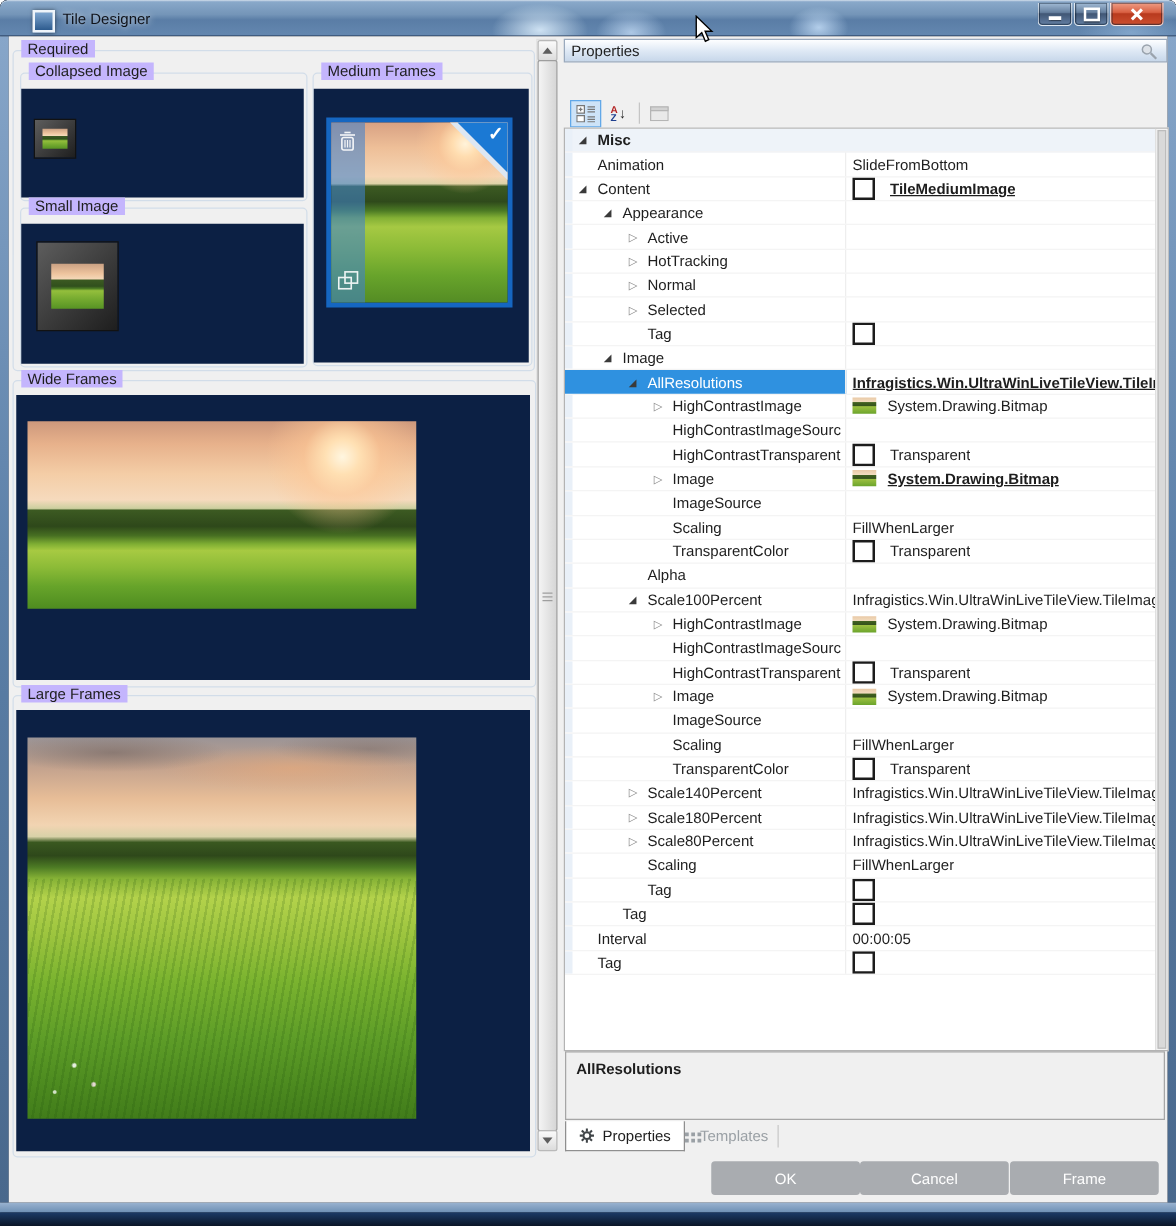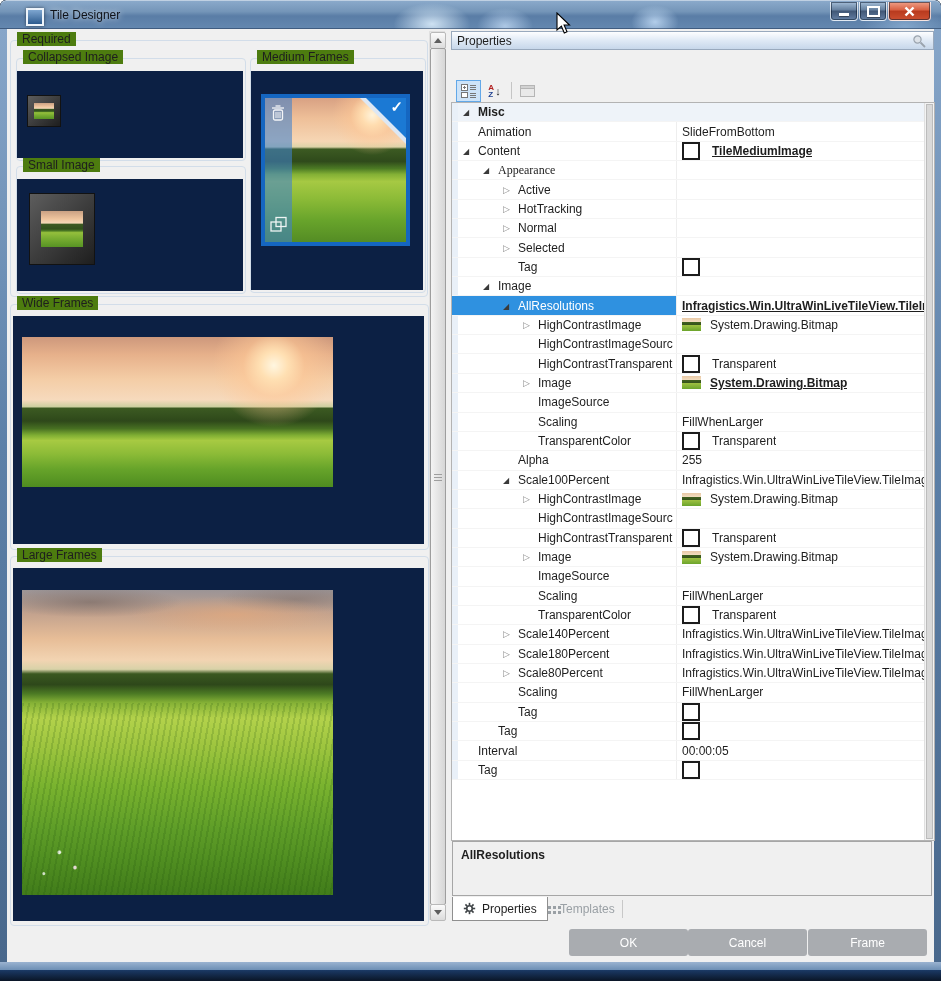--- a/index.html
+++ b/index.html
@@ -27,21 +27,21 @@
   .glyph-min{width:10px;height:3px;background:#fff;margin-top:6px;box-shadow:0 1px 1px rgba(0,0,0,.4);}
   .glyph-max{width:9px;height:7px;border:2px solid #fff;box-shadow:0 1px 1px rgba(0,0,0,.4);}
   .side{position:absolute;top:29px;bottom:19px;width:7px;background:linear-gradient(180deg,#87a6c9,#5c80a8 45%,#49688c);}
   .side.l{left:0;} .side.r{right:0;}
   .bottom-glass{position:absolute;left:0;right:0;bottom:11px;height:8px;background:linear-gradient(180deg,#9ab3d0,#6d8fb4);}
   .bottom-dark{position:absolute;left:0;right:0;bottom:0;height:11px;background:linear-gradient(180deg,#1b3a66,#0a1526);}
   .client{position:absolute;left:7px;top:29px;width:927px;height:933px;background:#f0f0f0;}
   .cursor{position:absolute;left:556px;top:12px;z-index:50;}
   
   .grp{position:absolute;border:1px solid #d2dde9;border-radius:4px;}
-  .grp .legend{position:absolute;top:-9px;left:6px;background:#4d7c0f;padding:0 5px;white-space:nowrap;}
+  .grp .legend{position:absolute;top:-9px;left:6px;background:#c4b5fd;padding:0 5px;white-space:nowrap;}
   .navy{position:absolute;background:#0c2044;}
   .scene{position:relative;overflow:hidden;}
   .scene-wide{background:
     radial-gradient(circle at 81% 19%, #fff6e0 0%, #ffe0b3 5%, rgba(255,200,150,.55) 11%, rgba(255,190,140,0) 22%),
     linear-gradient(180deg,#cd987c 0%,#e7b18b 12%,#f4cda6 28%,#f6dabd 42%,#cccf9f 46.5%,#3c5a22 47.5%,#2e481a 56%,#476f22 61%,#7fae33 65.5%,#a7ca42 69%,#8cbb37 78%,#67a42a 88%,#4e8c20 100%);}
   .scene-large{background:
     radial-gradient(ellipse 130px 22px at 22% 4%, rgba(110,95,90,.55), transparent 70%),
     radial-gradient(ellipse 150px 26px at 68% 8%, rgba(235,170,120,.55), transparent 70%),
     radial-gradient(ellipse 110px 20px at 88% 3%, rgba(120,105,100,.5), transparent 70%),
     radial-gradient(circle at 12% 86%, rgba(255,255,255,.85) 0 1.2px, transparent 2.5px),
@@ -295,21 +295,21 @@
           </div>
           <div class="pval">
             <span class="cb"></span>
             <span class="vtext vbold">TileMediumImage</span>
           </div>
         </div>
         <div class="prow">
           <div class="pname">
             <span class="strip"></span>
             <span class="arrow exp" style="left: 31px;">◢</span>
-            <span class="plabel" style="left: 46px; font-family: Liberation Serif, serif;">Appearance</span>
+            <span class="plabel" style="left: 46px;">Appearance</span>
           </div>
           <div class="pval"></div>
         </div>
         <div class="prow">
           <div class="pname">
             <span class="strip"></span>
             <span class="arrow col" style="left: 51px;">▷</span>
             <span class="plabel" style="left: 66px;">Active</span>
           </div>
           <div class="pval"></div>
@@ -426,23 +426,20 @@
           </div>
           <div class="pval">
             <span class="cb"></span>
             <span class="vtext">Transparent</span>
           </div>
         </div>
         <div class="prow">
           <div class="pname">
             <span class="strip"></span>
             <span class="plabel" style="left: 66px;">Alpha</span>
-          </div>
-          <div class="pval">
-            <span class="vtext">255</span>
           </div>
         </div>
         <div class="prow">
           <div class="pname">
             <span class="strip"></span>
             <span class="arrow exp" style="left: 51px;">◢</span>
             <span class="plabel" style="left: 66px;">Scale100Percent</span>
           </div>
           <div class="pval">
             <span class="vtext">Infragistics.Win.UltraWinLiveTileView.TileImage</span>

